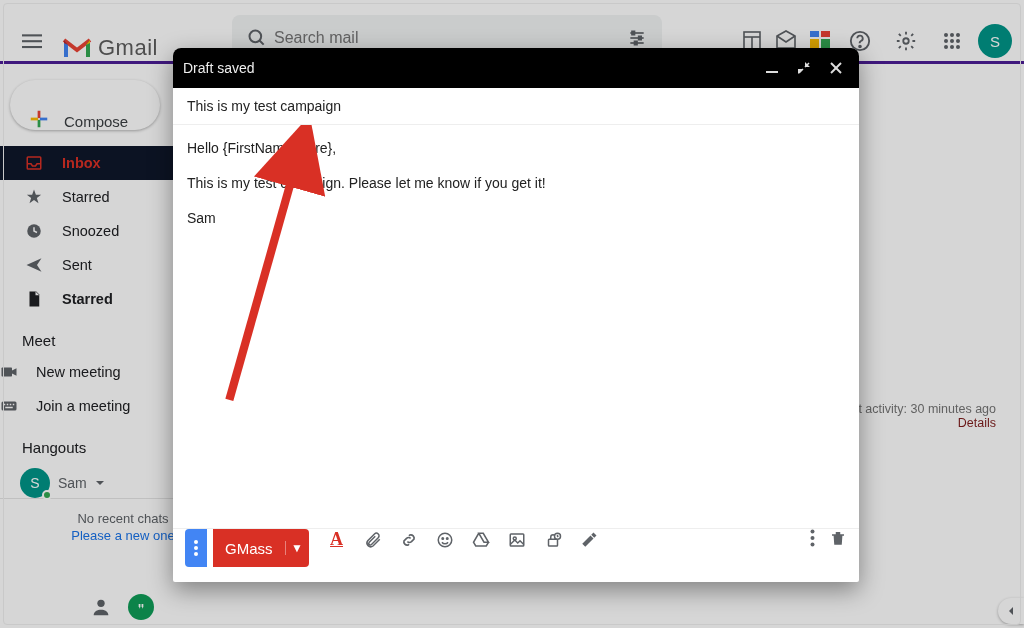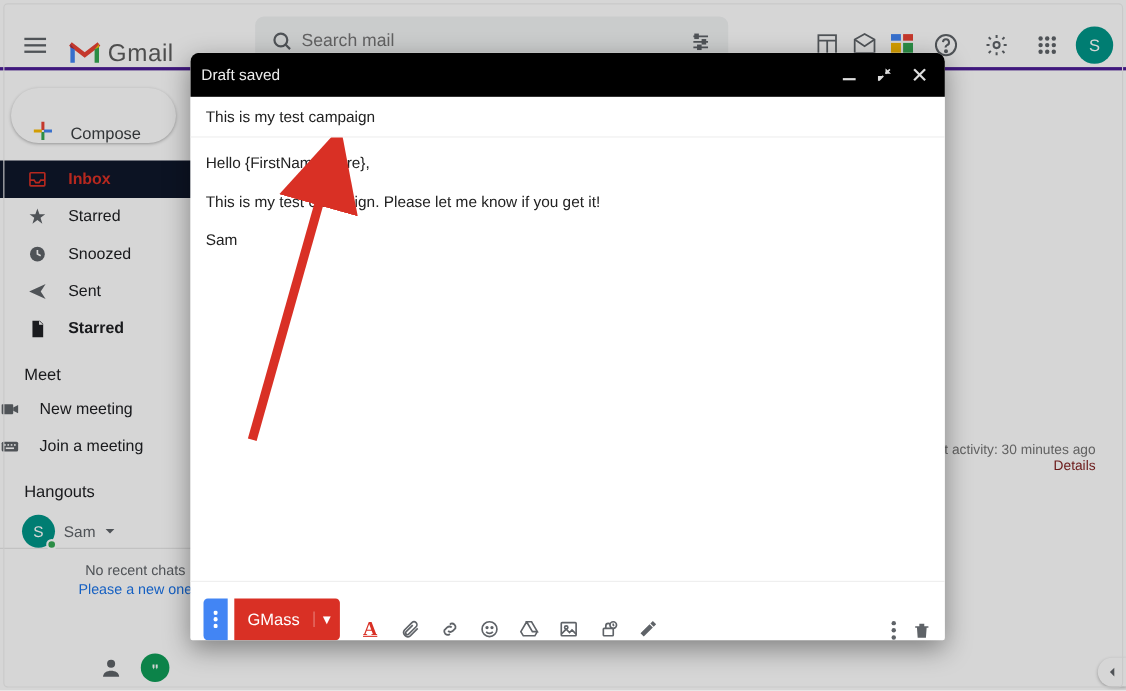--- a/index.html
+++ b/index.html
@@ -110,21 +110,21 @@
     padding: 12px 14px 10px; font-size:14px; color:#222; border-bottom:1px solid #eee;
   }
   .cw-subject { padding: 10px 14px; font-size:14px; color:#222; border-bottom:1px solid #eee; }
   .cw-body {
     flex:1; padding: 12px 14px; font-size:14px; color:#222; line-height:1.65;
     position:relative;
   }
   .cw-body p { margin-bottom: 12px; }
   .cw-toolbar {
     height:54px; border-top:1px solid #eee; padding:0 12px;
-    display:flex; align-items:flex-end; gap:6px;
+    display:flex; align-items:flex-start; gap:6px;
   }
   .gmass-handle {
     width:22px; height:38px; background:#4285f4; border-radius:4px 0 0 4px;
     display:flex; align-items:center; justify-content:center; color:#fff; font-size:18px;
   }
   .gmass-btn {
     background:#d93025; color:#fff; height:38px; border-radius:0 4px 4px 0;
     display:flex; align-items:center; font-weight:500;
     overflow:hidden;
   }

